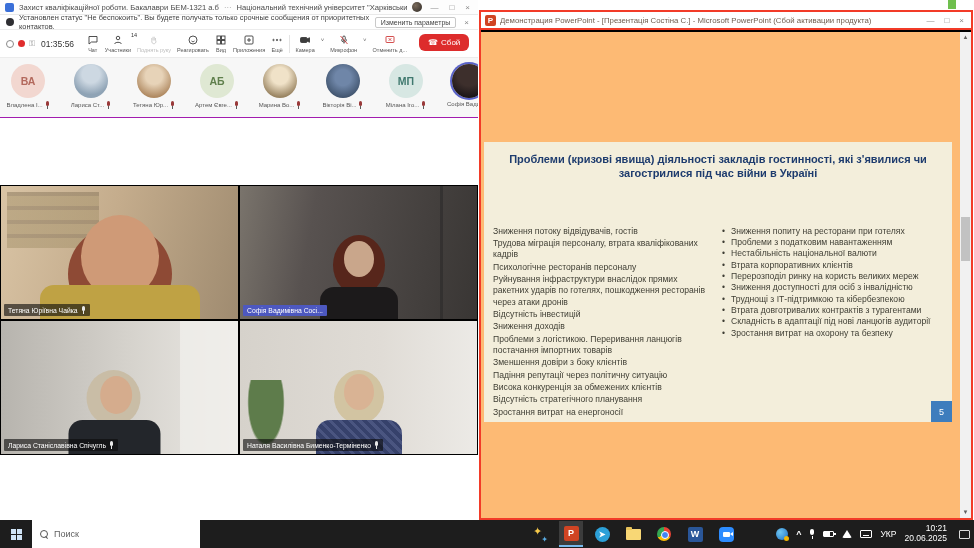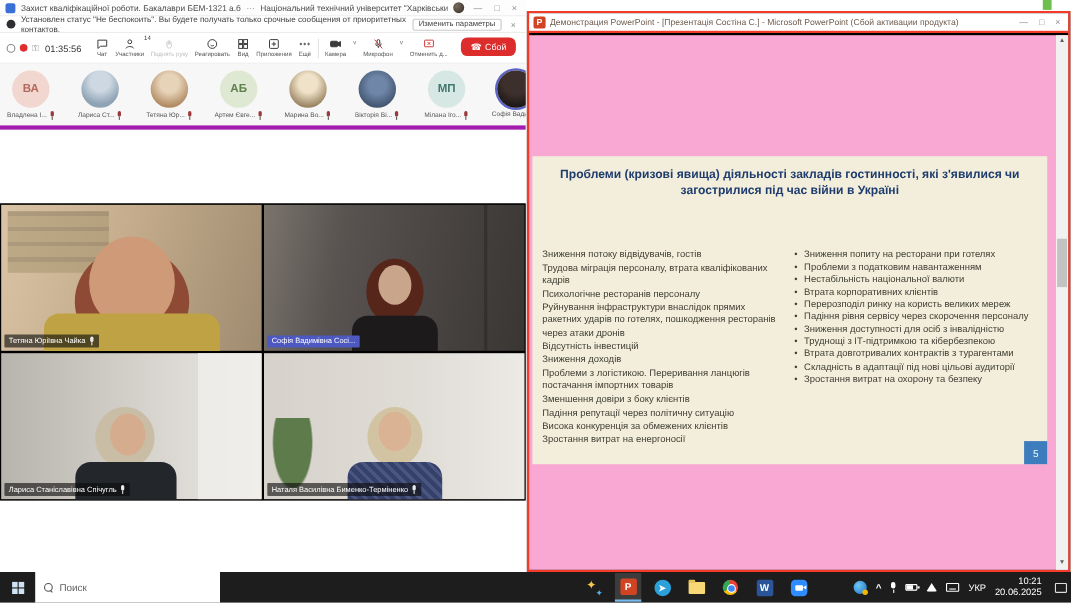--- a/index.html
+++ b/index.html
@@ -26,21 +26,21 @@
   .t-center { display:flex; align-items:flex-start; gap:6px; margin:0 auto; }
   .t-item { display:flex; flex-direction:column; align-items:center; gap:1px; font-size:5.5px; color:#555; white-space:nowrap; cursor:default; position:relative; }
   .t-item svg { width:12px; height:12px; stroke:#3c3c3c; fill:none; stroke-width:1.8; }
   .t-item.dis { color:#bdbdbd; }
   .t-item.dis svg { stroke:#c9c9c9; }
   .badge14 { position:absolute; top:-2px; right:-6px; font-size:5.5px; color:#333; }
   .sep { width:1px; height:18px; background:#e3e3e3; margin:0 3px; }
   .chev { font-size:6px; color:#666; margin-top:3px; }
   .leave-btn { background:#dd2c2c; color:#fff; border:none; border-radius:6px; font-size:8px; padding:4px 9px; margin-left:6px; display:flex; align-items:center; gap:3px; white-space:nowrap; }
 
-  .strip { height:60px; background:#f7f7f7; display:flex; gap:23px; padding:6px 8px 0; border-bottom:4px solid #a21caf; }
+  .strip { height:60px; background:#f7f7f7; display:flex; gap:23px; padding:6px 8px 0; border-bottom:1px solid #a21caf; }
   .pa { display:flex; flex-direction:column; align-items:center; width:40px; flex:none; }
   .pa .av { width:34px; height:34px; border-radius:50%; display:flex; align-items:center; justify-content:center; font-size:10.5px; font-weight:bold; }
   .pa .lbl { font-size:6px; color:#555; margin-top:3px; white-space:nowrap; display:flex; align-items:center; gap:2px; max-width:44px; overflow:hidden; }
   .av.ring-active { box-shadow:0 0 0 2px #5a63c8; }
   .av.more { background:#fff; border:1px solid #ddd; color:#666; font-size:12px; }
   .ph1{background:radial-gradient(circle at 50% 30%, #cdd8e2 30%, #8fa3b5 70%);}
   .ph2{background:radial-gradient(circle at 50% 35%, #e7d3b8 30%, #b08a62 75%);}
   .ph3{background:radial-gradient(circle at 50% 35%, #f0e2c8 30%, #9a8563 75%);}
   .ph4{background:radial-gradient(circle at 50% 40%, #6f86a8 30%, #3c4f68 80%);}
   .ph5{background:radial-gradient(circle at 50% 30%, #3d2f2c 40%, #161214 85%);}
@@ -82,21 +82,21 @@
   .belowwhite { height:65px; background:#fff; }
 
   
   #pptwin { position:absolute; left:478px; top:0; width:496px; height:520px; background:#fff; }
   .topstrip { height:10px; background:#fff; position:relative; }
   .greensliver { position:absolute; right:18px; top:0; width:8px; height:9px; background:#6fbf4e; }
   .pwin { position:absolute; left:1px; top:10px; width:494px; height:510px; border:2px solid #f23b28; background:#000; }
   .ptitle { height:18px; background:#fff; border-bottom:2px solid #f23b28; display:flex; align-items:center; gap:4px; padding:0 4px; font-size:7.8px; color:#6e5c4e; }
   .pico { width:11px; height:11px; background:#d04423; color:#fff; border-radius:2px; font-size:8px; font-weight:bold; display:flex; align-items:center; justify-content:center; flex:none; }
   .ptext { white-space:nowrap; overflow:hidden; flex:1; }
-  .pcontent { position:absolute; left:0; top:20px; right:0; bottom:0; background:#f9a8d4; }
+  .pcontent { position:absolute; left:0; top:20px; right:0; bottom:0; background:#fdba74; }
   .pscroll { position:absolute; right:0; top:0; width:11px; height:100%; background:#f1f1f1; }
   .scr-up,.scr-dn { position:absolute; left:0; width:11px; height:11px; font-size:6px; color:#606060; text-align:center; line-height:11px; }
   .scr-up{top:0;} .scr-dn{bottom:0;}
   .scr-thumb { position:absolute; left:1px; top:38%; width:9px; height:44px; background:#c2c2c2; }
   .slide { position:absolute; left:3px; top:110px; width:468px; height:280px; background:#f3eedb; color:#3f3e34; padding:8px 9px 0; }
   .stitle { text-align:center; color:#1e3c6e; font-weight:bold; font-size:11px; line-height:1.3; margin:2px 6px 8px; }
   .cols { display:flex; gap:8px; }
   .colL { width:50%; font-size:8.6px; line-height:1.32; }
   .colR { width:50%; font-size:8.6px; line-height:1.32; }
   .colL ul,.colR ul { list-style:none;margin-top:37px; }
@@ -402,35 +402,35 @@
               <li>Зниження потоку відвідувачів, гостів</li>
               <li>Трудова міграція персоналу, втрата кваліфікованих кадрів</li>
               <li>Психологічне ресторанів персоналу</li>
               <li>Руйнування інфраструктури внаслідок прямих ракетних ударів по готелях, пошкодження ресторанів через атаки дронів</li>
               <li>Відсутність інвестицій</li>
               <li>Зниження доходів</li>
               <li>Проблеми з логістикою. Переривання ланцюгів постачання імпортних товарів</li>
               <li>Зменшення довіри з боку клієнтів</li>
               <li>Падіння репутації через політичну ситуацію</li>
               <li>Висока конкуренція за обмежених клієнтів</li>
+              <li>Відсутність стратегічного планування</li>
               <li>Зростання витрат на енергоносії</li>
             </ul>
           </div>
           <div class="colR">
             <ul>
               <li>Зниження попиту на ресторани при готелях</li>
               <li>Проблеми з податковим навантаженням</li>
               <li>Нестабільність національної валюти</li>
               <li>Втрата корпоративних клієнтів</li>
               <li>Перерозподіл ринку на користь великих мереж</li>
-              <li>Падіння рівня сервісу через скорочення персоналу</li>
               <li>Зниження доступності для осіб з інвалідністю</li>
               <li>Труднощі з ІТ-підтримкою та кібербезпекою</li>
               <li>Втрата довготривалих контрактів з турагентами</li>
-              <li>Складність в адаптації під нові цільові аудиторії</li>
+              <li>Складність в адаптації під нові ланцюгів аудиторії</li>
               <li>Зростання витрат на охорону та безпеку</li>
             </ul>
           </div>
         </div>
         <div class="snum">5</div>
       </div>
       <div class="pscroll">
         <span class="scr-up">▲</span>
         <span class="scr-thumb"></span>
         <span class="scr-dn">▼</span>

